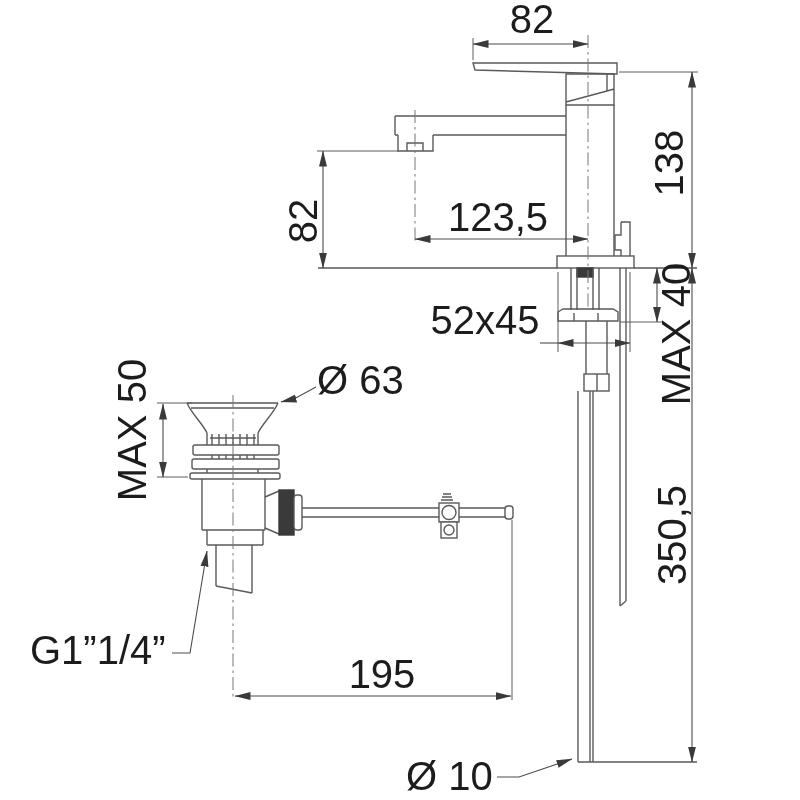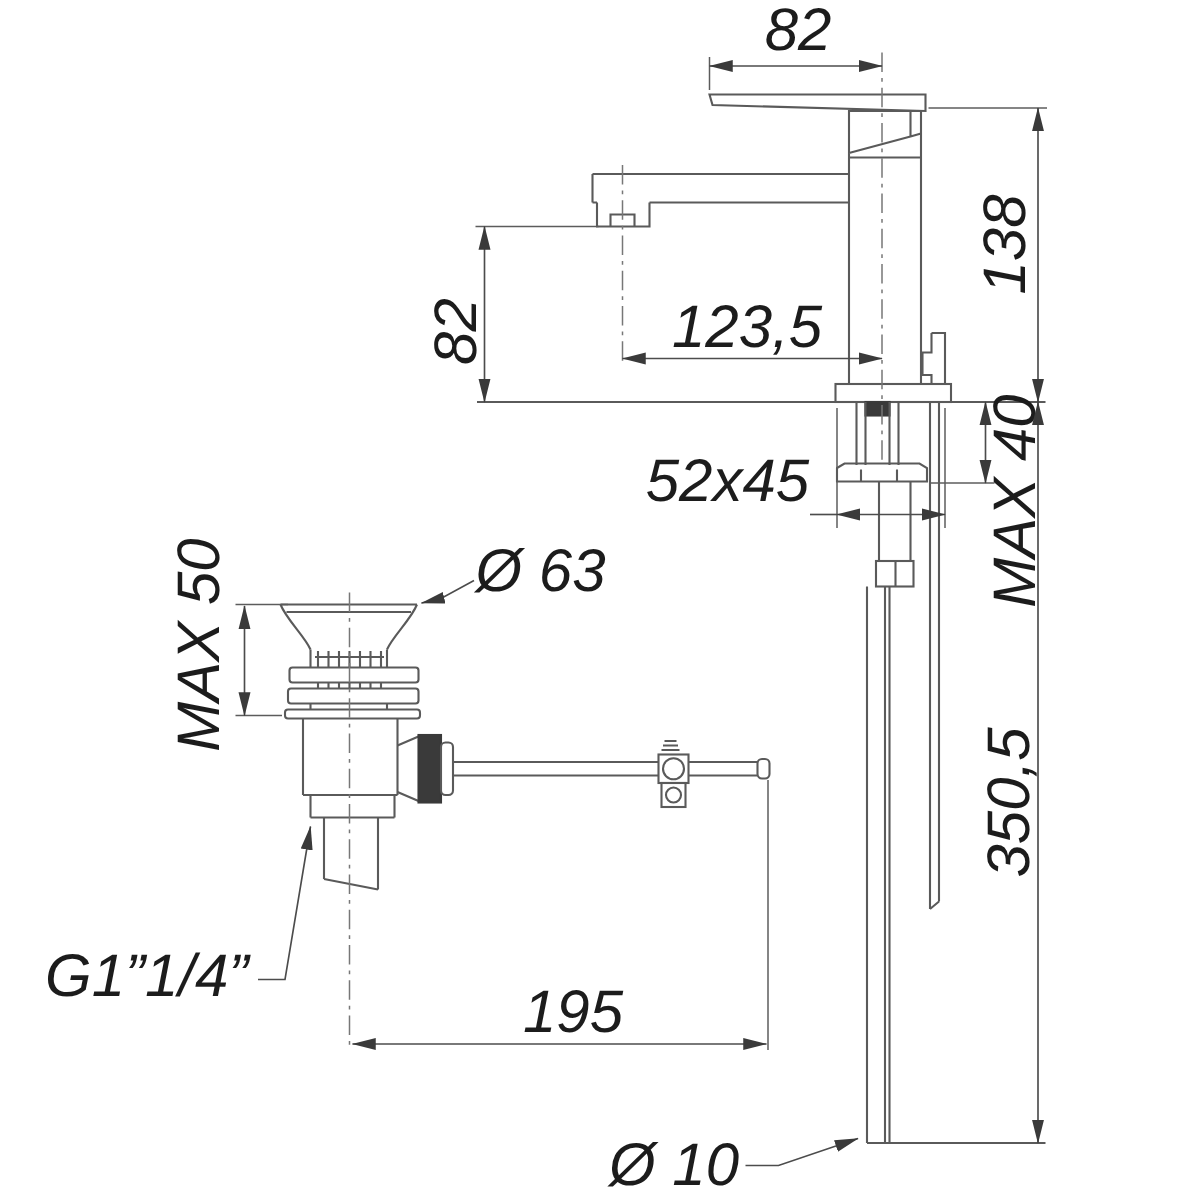--- a/index.html
+++ b/index.html
@@ -1,17 +1,17 @@
 <!DOCTYPE html>
 <html><head>
 <meta charset="utf-8">
 <style>
   html,body{margin:0;padding:0;background:#ffffff;}
   .stage{position:relative;width:800px;height:800px;background:#fff;overflow:hidden;
-         font-family:"Liberation Sans", sans-serif;font-style:italic;}
+         font-family:"Liberation Sans", sans-serif;}
   svg{display:block;}
   .part path, .part line, .part rect, .part circle, .part polyline{
     fill:none;stroke:#5a5a5a;stroke-width:1.4;stroke-linecap:butt;stroke-linejoin:miter;}
   .part .fillw{fill:#ffffff;}
   .part .filld{fill:#3a3a3a;stroke:#3a3a3a;}
   .cl line{stroke:#777;stroke-width:1;stroke-dasharray:13 4 2.5 4;fill:none;}
   .dim line, .dim path{stroke:#4c4c4c;stroke-width:1.1;fill:none;}
   .dim .ext{stroke:#5c5c5c;stroke-width:1;}
   .dim text{fill:#1c1c1c;font-size:40px;letter-spacing:0;}
   .mid{text-anchor:middle;}

